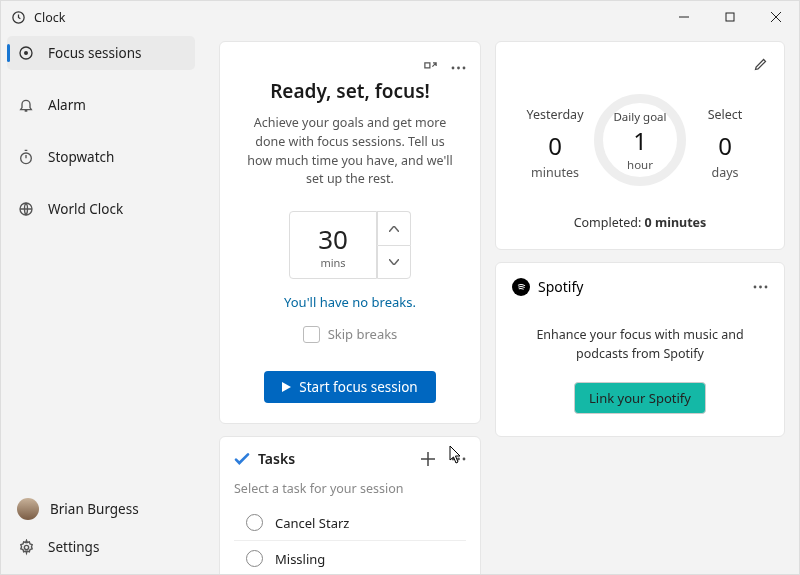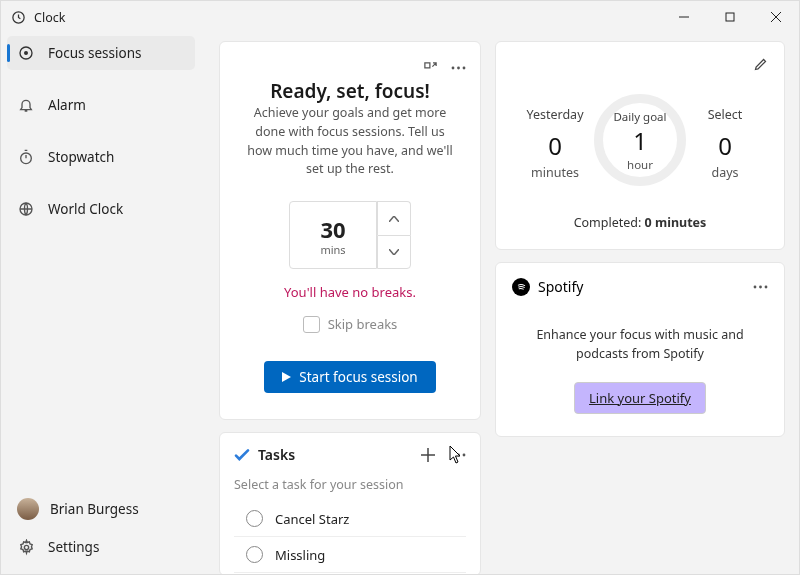--- a/index.html
+++ b/index.html
@@ -18,31 +18,31 @@
   .sidebar-bottom { margin-top: auto; padding: 0 6px 10px; }
   .sidebar-bottom .nav-item { height: 38px; }
   .avatar { width: 22px; height: 22px; border-radius: 50%; background: linear-gradient(#c8b29a,#7a5c44); margin-right: 11px; }
   .main { flex: 1; padding: 8px 14px 0 18px; overflow: hidden; display: flex; gap: 14px; }
   .col-left { width: 262px; display:flex; flex-direction:column; gap:12px;}
   .col-right { flex: 1; display:flex; flex-direction:column; gap:12px;}
   .card { background: #fff; border: 1px solid #e6e6e6; border-radius: 6px; padding: 14px; position: relative; }
   .focus-card { text-align: center; padding: 16px 16px 20px; height: 385px;}
   .focus-header-icons { position:absolute; top:18px; right:14px; display:flex; gap:12px; }
   .ico { width:16px; height:16px; display:flex; align-items:center; justify-content:center; color:#444;}
-  .focus-title { font-size: 19px; font-weight: 600; margin: 20px 0 0; color:#1a1a1a;}
+  .focus-title { font-size: 19px; font-weight: 600; margin: 20px 0 10px; color:#1a1a1a;}
   .focus-desc { font-size: 12.5px; color: #555; line-height: 1.5; padding: 0 6px; }
   .stepper { display:flex; justify-content:center; margin:22px 0 14px;}
   .stepper-box { width: 88px; height:68px; border:1px solid #ddd; border-radius:4px 0 0 4px; display:flex; flex-direction:column; align-items:center; justify-content:center;}
-  .stepper-val { font-size: 22px; color:#222;font-weight:bold;}
+  .stepper-val { font-size: 26px; color:#222;}
   .stepper-unit { font-size: 11px; color:#666; margin-top:-2px;}
   .stepper-ctrl { display:flex; flex-direction:column;}
   .step-btn { width:34px; height:34px; border:1px solid #ddd; display:flex; align-items:center; justify-content:center; font-size:11px; color:#555;}
   .step-btn.up { border-radius:0 4px 0 0; border-bottom:none;}
   .step-btn.dn { border-radius:0 0 4px 0;}
-  .breaks-line { font-size: 13px; color:#be185d; margin-bottom:14px;}
+  .breaks-line { font-size: 13px; color:#0369a1; margin-bottom:14px;}
   .skip { display:flex; align-items:center; justify-content:center; gap:8px; font-size:13px; color:#888;}
   .chk { width:17px; height:17px; border:1px solid #bbb; border-radius:3px;}
   .start-btn { margin:28px auto 0; background:#0067c0; color:#fff; border:none; border-radius:4px; padding:7px 18px; font-size:13.5px; display:flex; align-items:center; gap:8px;}
   .play-tri { width:0; height:0; border-left:9px solid #fff; border-top:5px solid transparent; border-bottom:5px solid transparent;}
   .tasks-card { padding:12px 14px 2px;}
   .tasks-head { display:flex; align-items:center; font-size:14px; font-weight:600; color:#222;}
   .tasks-head .tick { width:16px; height:16px; margin-right:8px;}
   .tasks-head-actions { margin-left:auto; display:flex; gap:14px; align-items:center;}
   .tasks-sub { font-size:12.5px; color:#888; margin:12px 0 8px;}
   .task-item { display:flex; align-items:center; height:36px; border-bottom:1px solid #eee; font-size:13px; color:#222;text-align:right;}
@@ -55,21 +55,21 @@
   .stat .lbl { font-size:12.5px; color:#444;}
   .stat .num { font-size:24px; margin:6px 0 2px; color:#111;}
   .stat .unit { font-size:12.5px; color:#555;}
   .stat.goal { position:relative;}
   .ring { width:92px; height:92px; border-radius:50%; border:9px solid #eee; margin:-12px auto 0; display:flex; flex-direction:column; align-items:center; justify-content:center;}
   .completed { text-align:center; font-size:12.5px; color:#333; margin-top:28px;}
   .spotify-card { padding:14px 16px 22px;}
   .spotify-head { display:flex; align-items:center; font-size:14px; font-weight:400;}
   .spotify-logo { width:18px; height:18px; border-radius:50%; background:#000; margin-right:8px; display:flex; align-items:center; justify-content:center;}
   .spotify-desc { text-align:center; font-size:12.5px; color:#333; margin:30px 10px 18px; line-height:1.5;}
-  .link-btn { display:block; margin:0 auto; background:#c4b5fd; border:1px solid #ccc; border-radius:4px; padding:6px 14px; font-size:13px; color:#222;text-decoration:underline;}
+  .link-btn { display:block; margin:0 auto; background:#14b8a6; border:1px solid #ccc; border-radius:4px; padding:6px 14px; font-size:13px; color:#222;}
   .cursor { position:absolute; left:448px; top:444px; width:14px; height:20px; pointer-events:none;}
   svg { display:block; }
 </style>
 </head>
 <body>
 
 <div class="titlebar">
   <span class="app-icon">
     <svg width="15" height="15" viewBox="0 0 24 24" fill="none" stroke="#333" stroke-width="2">
         <circle cx="12" cy="12" r="9"></circle>

